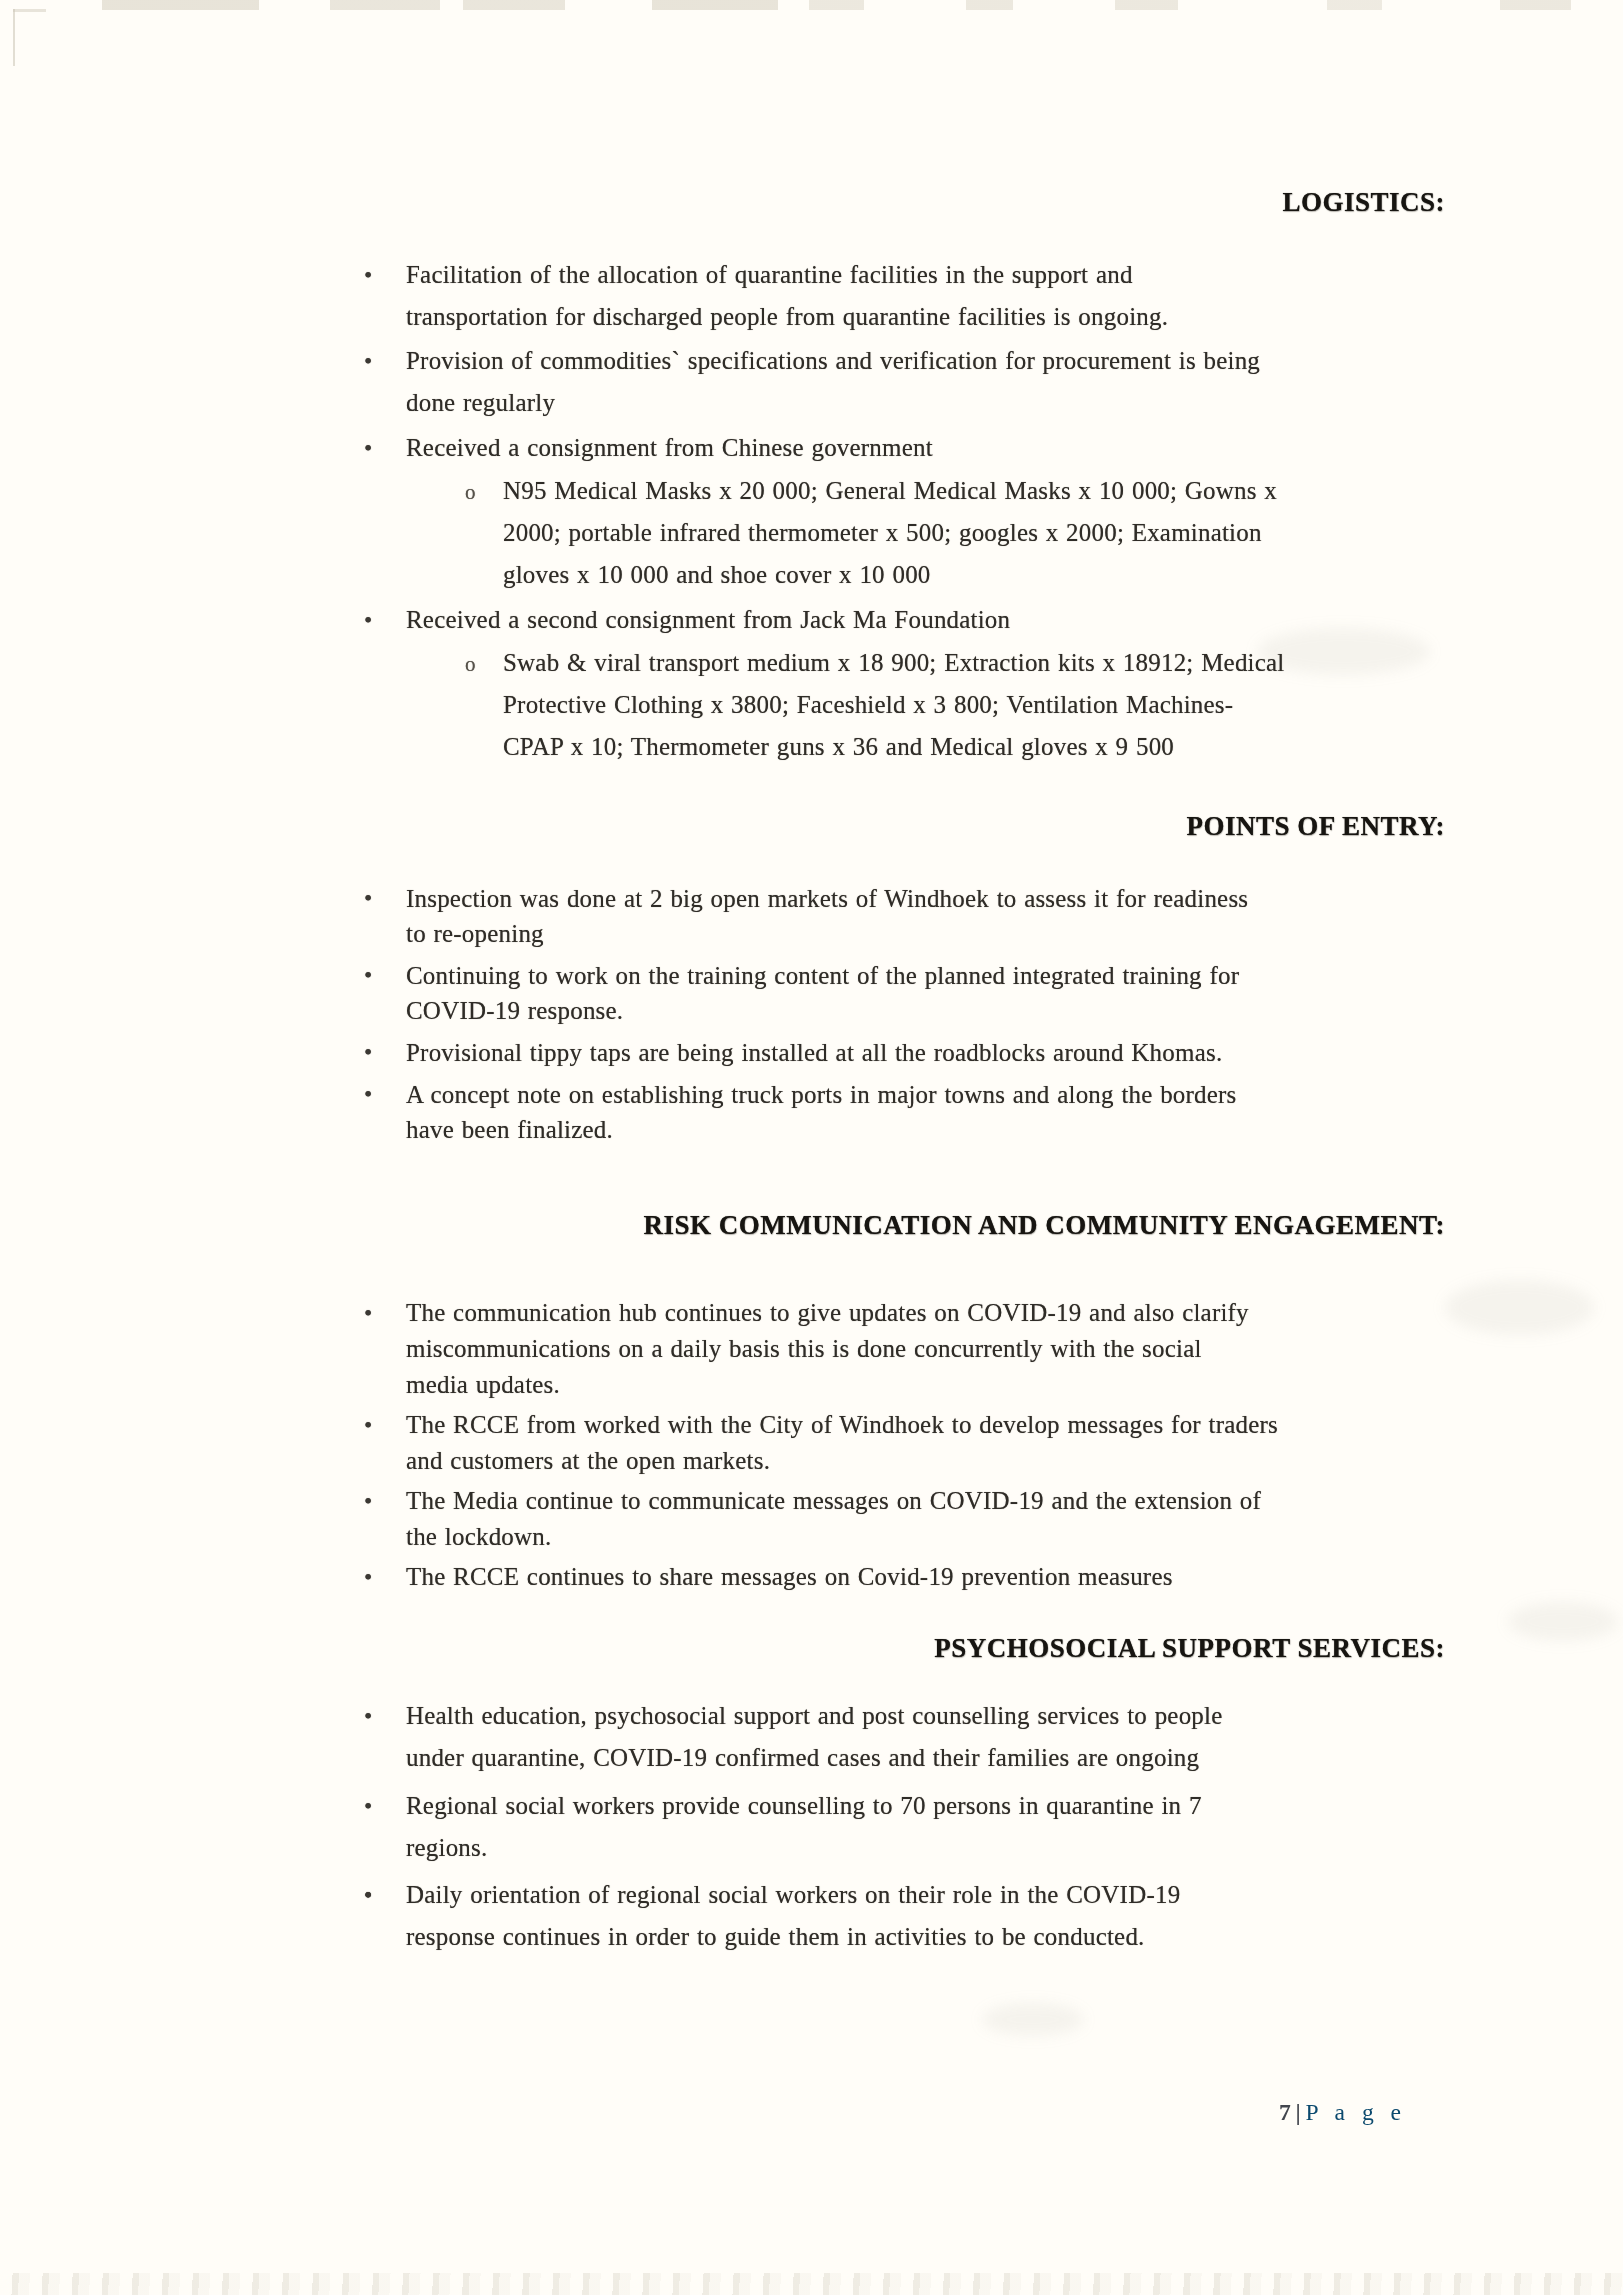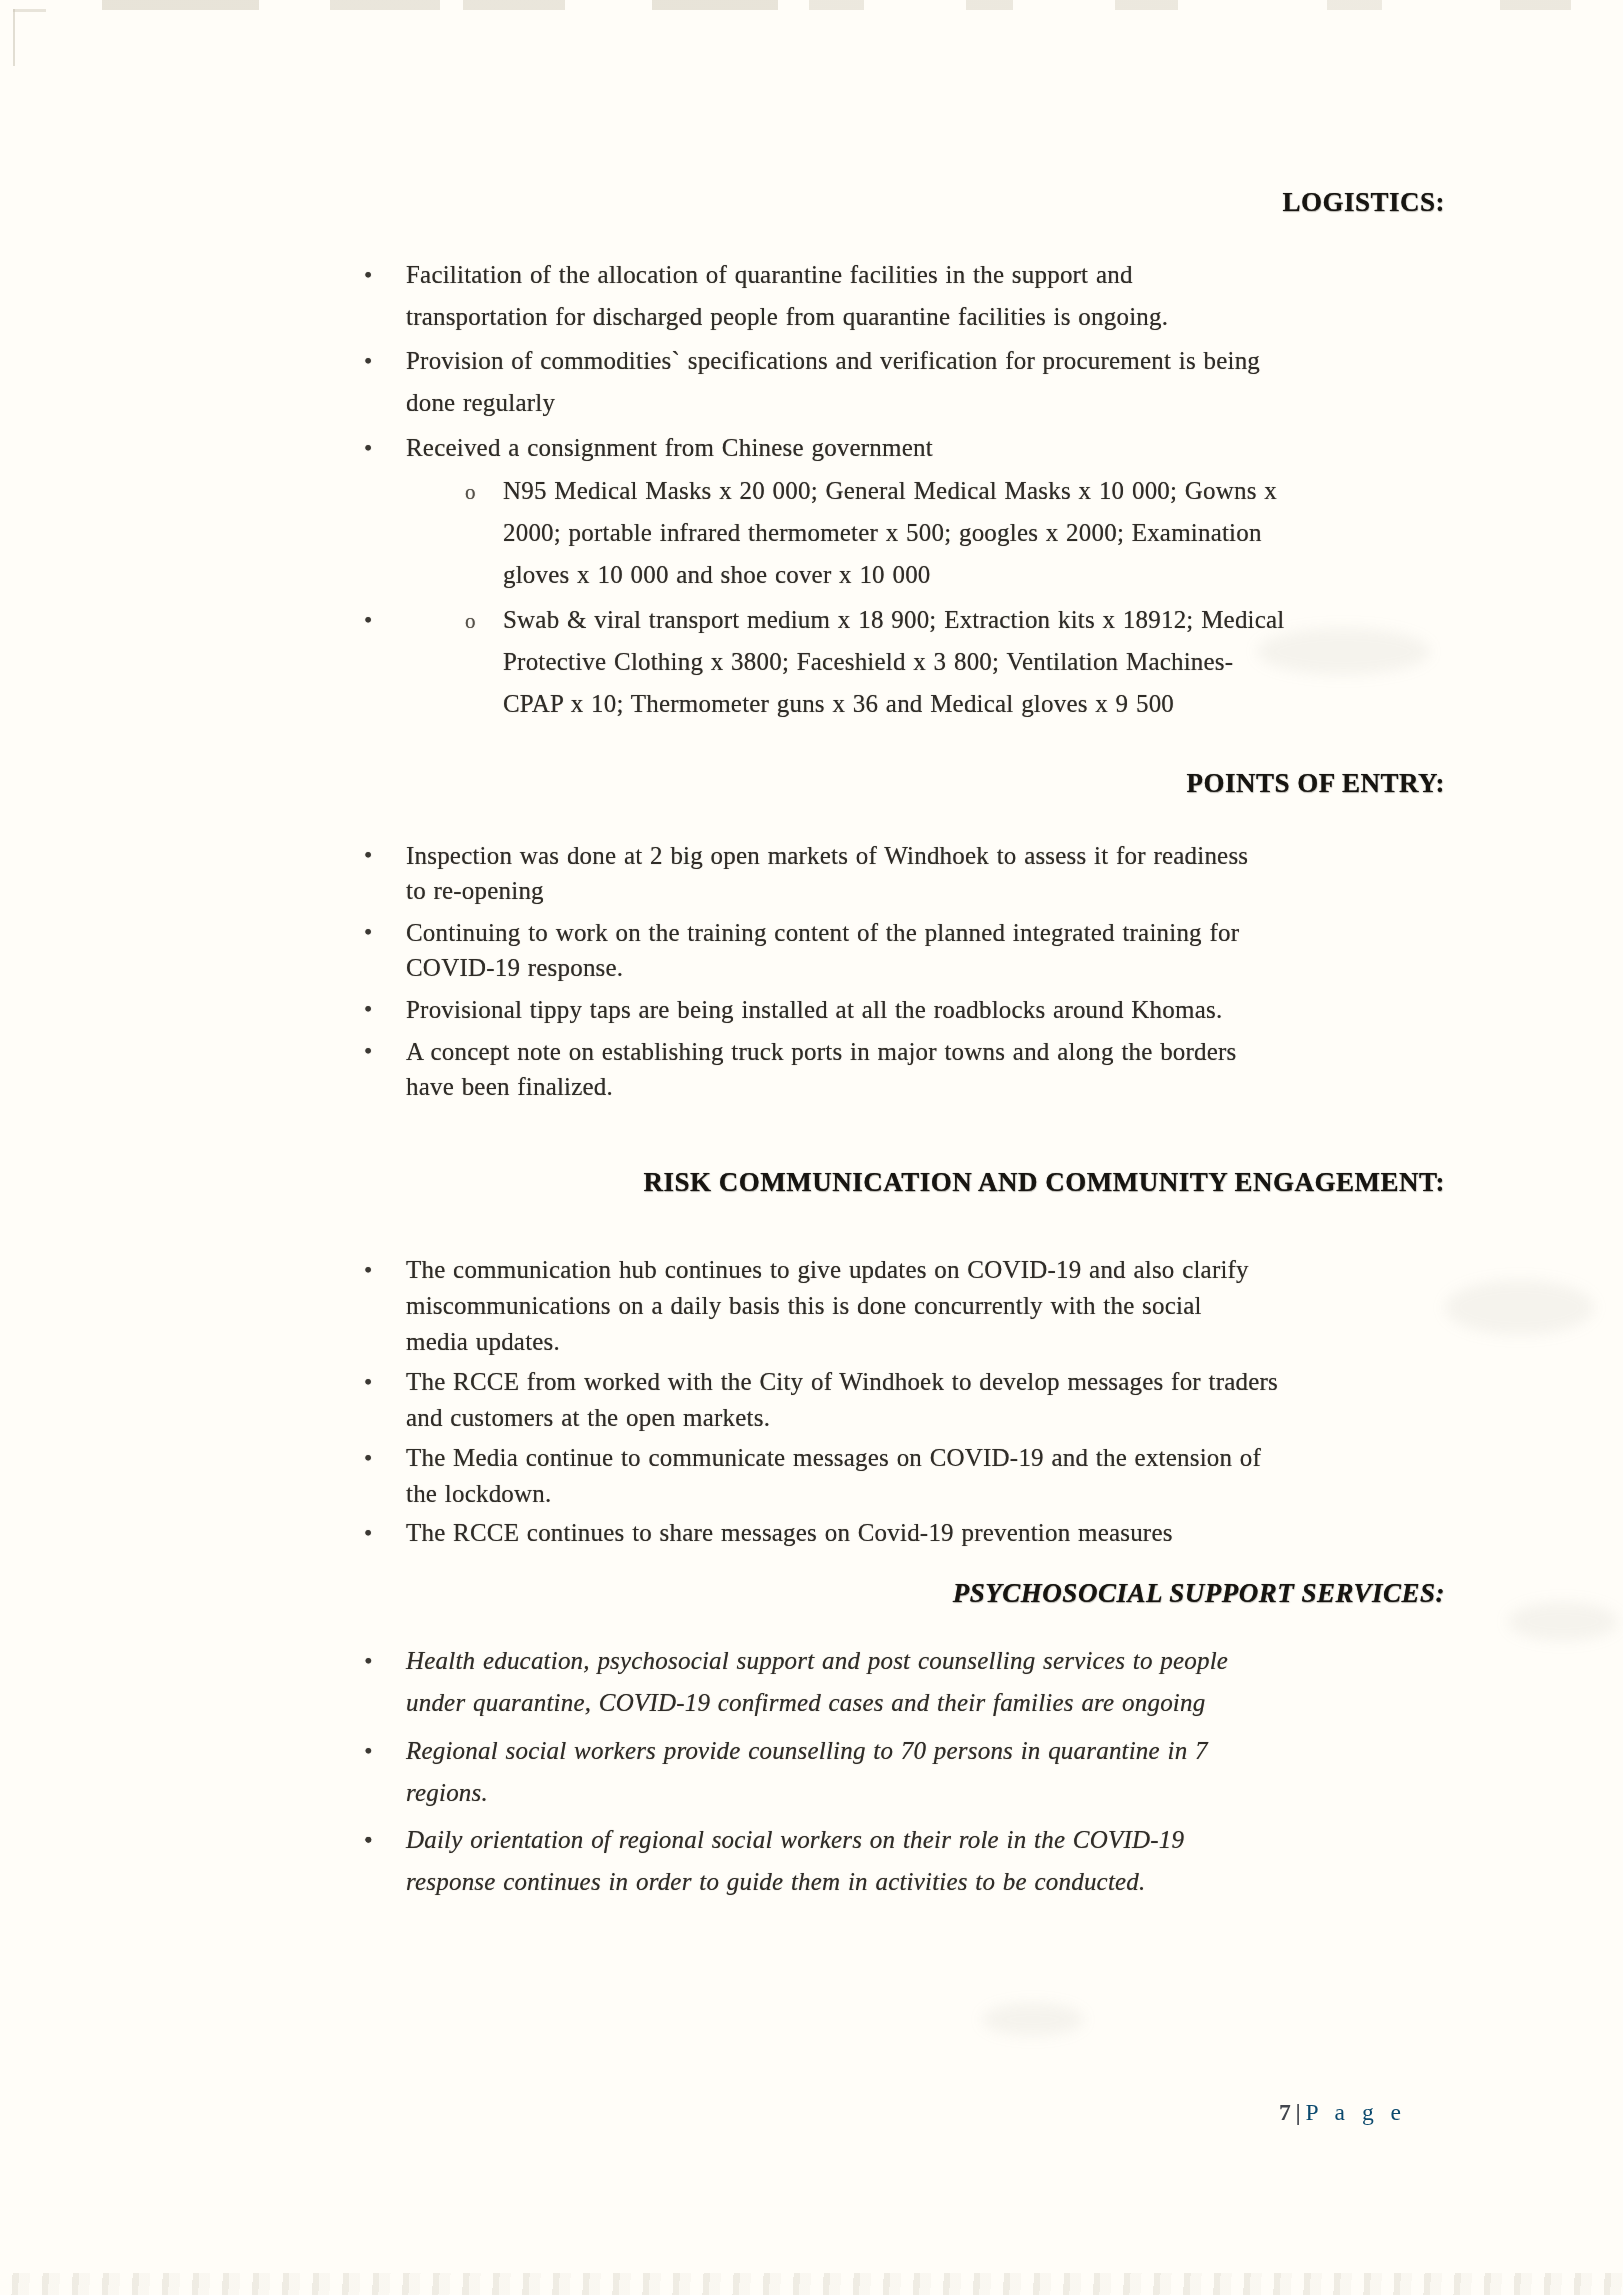--- a/index.html
+++ b/index.html
@@ -71,21 +71,21 @@
   .sec-logistics li      { line-height: 42px; margin-bottom: 2.4px; }
   .sec-points li         { line-height: 35px; margin-bottom: 7px; }
   .sec-risk li           { line-height: 36px; margin-bottom: 3.9px; }
   .sec-psych li          { line-height: 42px; margin-bottom: 5.5px; }
 
   .sec-logistics h2 { margin-bottom: 36px; }
   .sec-points    { margin-top: 43px; }
   .sec-points h2 { margin-bottom: 39px; }
   .sec-risk      { margin-top: 63px; }
   .sec-risk h2   { margin-bottom: 54px; }
-  .sec-psych     { margin-top: 27px; font-style: italic; }
+  .sec-psych     { margin-top: 38px; }
   .sec-psych h2  { margin-bottom: 31px; }
 
   
   .footer {
     position: absolute;
     left: 1279px; top: 2098px;
     font-size: 23.6px;
     line-height: 28px;
     color: #8f8d84;
     white-space: nowrap;
@@ -177,20 +177,21 @@
           <li>
             <span class="marker">o</span>
             <span class="t">N95 Medical Masks x 20 000; General Medical Masks x 10 000; Gowns x
 2000; portable infrared thermometer x 500; googles x 2000; Examination
 gloves x 10 000 and shoe cover x 10 000</span>
           </li>
         </ul>
       </li>
       <li>
         <span class="marker">•</span>
+        <span class="t">Received a second consignment from Jack Ma Foundation</span>
         <ul class="sub">
           <li>
             <span class="marker">o</span>
             <span class="t">Swab &amp; viral transport medium x 18 900; Extraction kits x 18912; Medical
 Protective Clothing x 3800; Faceshield x 3 800; Ventilation Machines-
 CPAP x 10; Thermometer guns x 36 and Medical gloves x 9 500</span>
           </li>
         </ul>
       </li>
     </ul>

